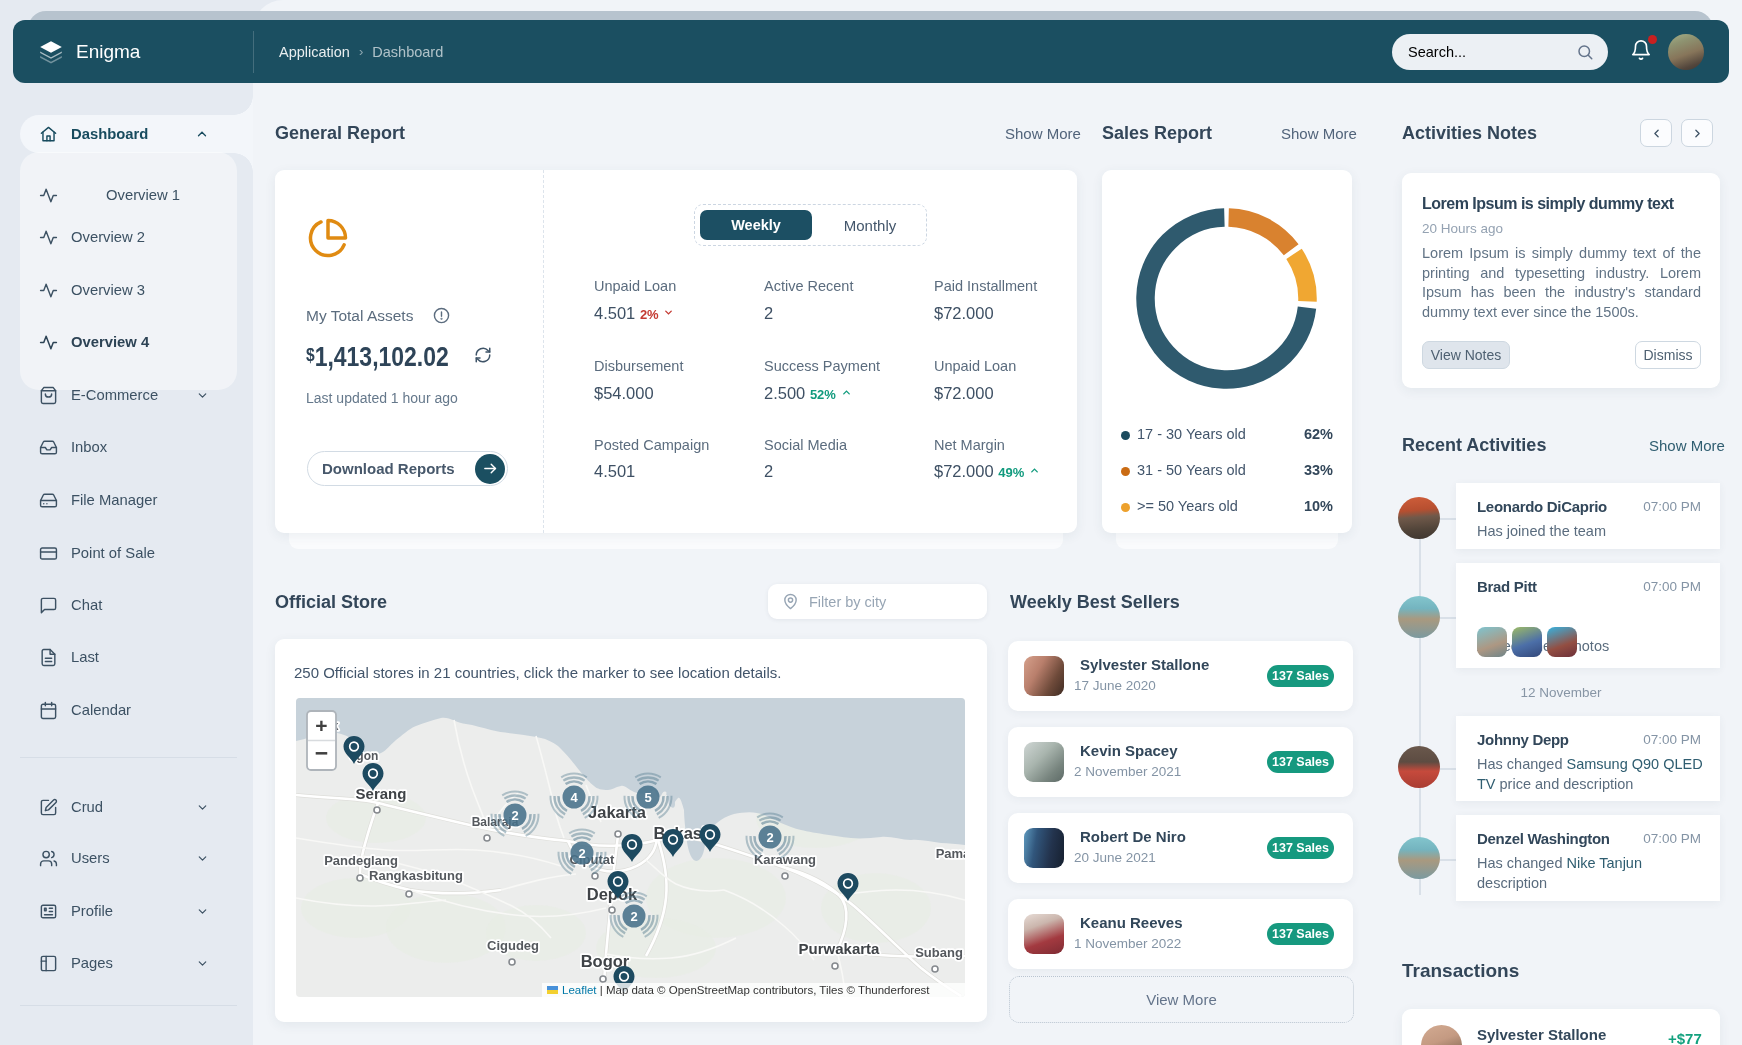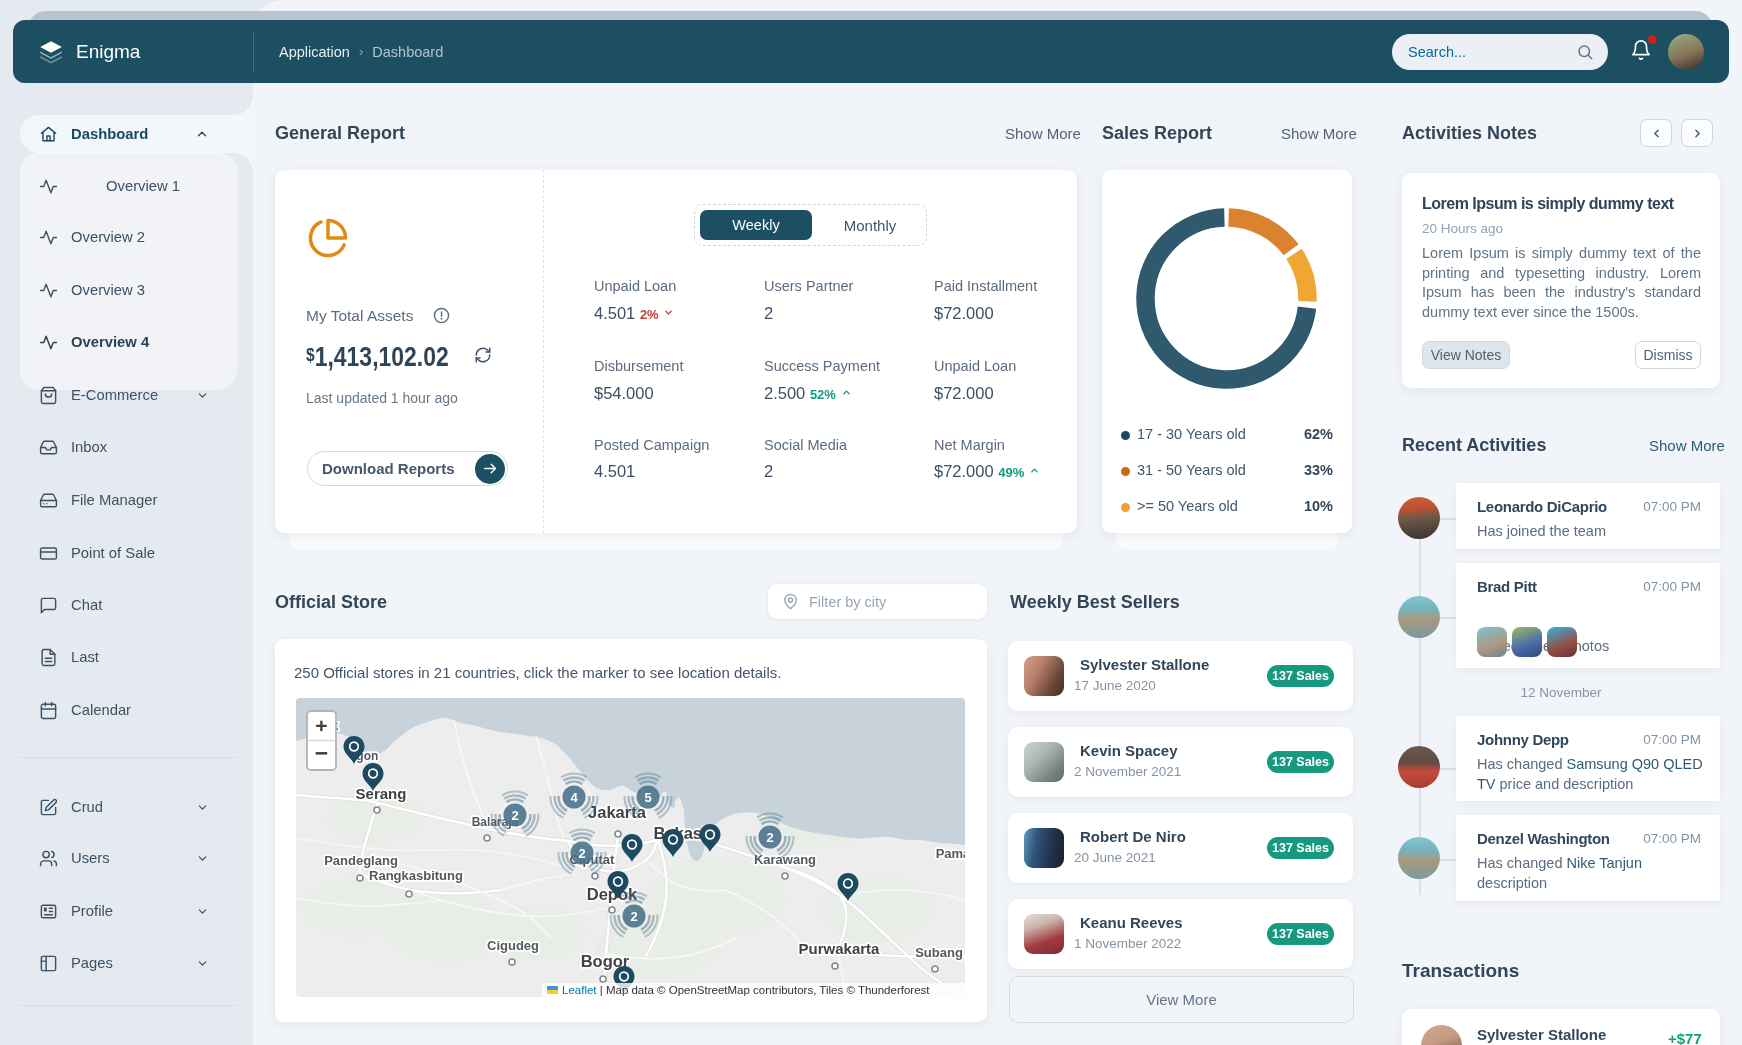--- a/index.html
+++ b/index.html
@@ -10,21 +10,21 @@
 .behindbar { position:absolute; left:28px; top:11px; width:1685px; height:60px; background:#b7c3ce; border-radius:18px 18px 0 0; }
 .topbar { position:absolute; left:13px; top:20px; width:1716px; height:63px; background:#1b4f61; border-radius:12px; display:flex; align-items:center; }
 .logo-wrap { display:flex; align-items:center; gap:12px; padding-left:25px; width:240px; }
 .logo-name { color:#fff; font-size:19px; }
 .tb-div { width:1px; height:42px; background:rgba(255,255,255,0.18); }
 .crumb { padding-left:25px; font-size:14.5px; color:rgba(255,255,255,0.9); display:flex; align-items:center; gap:9px; }
 .crumb .sep { color:rgba(255,255,255,0.5); font-size:13px; }
 .crumb .cur { color:rgba(255,255,255,0.65); }
 .tb-right { margin-left:auto; display:flex; align-items:center; padding-right:25px; }
 .search { width:216px; height:36px; background:#ecf0f4; border-radius:18px; display:flex; align-items:center; padding:0 14px 0 16px; }
-.search span { color:#0369a1; font-size:14.5px; flex:1; }
+.search span { color:#000000; font-size:14.5px; flex:1; }
 .bell { position:relative; margin-left:22px; }
 .bell .dot { position:absolute; right:-5px; top:-4px; width:9.5px; height:9.5px; background:#c92020; border-radius:50%; }
 .avatar-top { width:36px; height:36px; border-radius:50%; margin-left:16px; background:linear-gradient(160deg, #a8b189 0%, #8e9371 25%, #87755a 55%, #53463c 82%, #3e362e 100%); overflow:hidden; }
 
 .sidebar { position:absolute; left:0; top:96px; width:253px; bottom:0; }
 .menu-item { position:absolute; left:20px; width:217px; height:38px; display:flex; align-items:center; gap:13px; padding-left:19px; color:#3c5163; font-size:14.8px; }
 .menu-item svg { flex:none; }
 .menu-item .chev { position:absolute; right:28px; }
 .active-pill { position:absolute; left:20px; top:19px; width:233px; height:38px; background:#f3f6fa; border-radius:19px 0 0 19px; }
 .active-pill:before, .active-pill:after { content:""; position:absolute; right:0; width:19px; height:19px; }
@@ -43,21 +43,21 @@
 .gr-label { position:absolute; font-size:14.5px; color:#5b6c7e; }
 .gr-value { position:absolute; font-size:16.5px; color:#3e5064; }
 .badge-red { color:#c43a32; font-size:13px; font-weight:bold; }
 .badge-green { color:#129b7e; font-size:13px; font-weight:bold; }
 .dashv { position:absolute; border-left:1.5px dashed #dde4ec; }
 
 .dl-btn { position:absolute; left:307px; top:451px; width:201px; height:35px; border:1px solid #d2dbe4; border-radius:18px; background:#fff; display:flex; align-items:center; }
 .dl-btn span { font-size:15px; font-weight:bold; color:#47586b; padding-left:14px; }
 .dl-circle { position:absolute; right:2px; top:1.5px; width:30px; height:30px; border-radius:50%; background:#1b4f61; display:flex; align-items:center; justify-content:center; }
 .toggle-box { position:absolute; left:694px; top:204px; width:233px; height:42px; border:1.5px dashed #ccd6e2; border-radius:9px; }
-.toggle-on { position:absolute; left:5px; top:5px; width:112px; height:30px; background:#1c4f63; border-radius:7px; color:#fff; font-size:14.5px; font-weight:normal; display:flex; align-items:center; justify-content:center; }
+.toggle-on { position:absolute; left:5px; top:5px; width:112px; height:30px; background:#1c4f63; border-radius:7px; color:#fff; font-size:14.5px; font-weight:bold; display:flex; align-items:center; justify-content:center; }
 .toggle-off { position:absolute; right:0px; top:5px; width:112px; height:30px; color:#43566b; font-size:15px; display:flex; align-items:center; justify-content:center; }
 
 .nav-sq { position:absolute; width:32px; height:28px; background:#fbfcfe; border:1px solid #ccd6e0; border-radius:7px; display:flex; align-items:center; justify-content:center; color:#3e5265; }
 .note-btn1 { position:absolute; left:1422px; top:341px; width:88px; height:28px; background:#dfe5ec; border:1px solid #ced8e1; border-radius:7px; font-size:14px; color:#4e6071; display:flex; align-items:center; justify-content:center; }
 .note-btn2 { position:absolute; left:1635px; top:341px; width:66px; height:28px; background:#fff; border:1px solid #ced8e1; border-radius:7px; font-size:14px; color:#4e6071; display:flex; align-items:center; justify-content:center; }
 .act-card { position:absolute; left:1456px; width:264px; background:#fff; border-radius:0; box-shadow:0 2px 8px rgba(46,65,85,0.06); }
 .act-name { position:absolute; left:21px; font-size:15px; font-weight:bold; letter-spacing:-0.3px; color:#32475a; }
 .act-time { position:absolute; right:19px; font-size:13.5px; color:#8494a5; }
 .act-desc { position:absolute; left:21px; width:229px; font-size:14.5px; color:#5a6c7e; line-height:20px; }
 .hl { color:#2f5d70; }
@@ -117,21 +117,21 @@
     <svg width="19" height="19" viewBox="0 0 24 24" fill="none" stroke="#174b5e" stroke-width="1.8" stroke-linecap="round" stroke-linejoin="round">
         <path d="M3 10.5 12 3l9 7.5"></path>
         <path d="M5 9v11h14V9"></path>
         <path d="M10 20v-6h4v6"></path>
       </svg>
     <span>Dashboard</span>
     <svg class="chev" width="14" height="14" viewBox="0 0 24 24" fill="none" stroke="#174b5e" stroke-width="2.2" stroke-linecap="round">
         <path d="M6 15l6-6 6 6"></path>
       </svg>
   </div>
-  <div class="menu-item" style="top:71px;gap:48px;">
+  <div class="menu-item" style="top:80px;gap:48px;">
       <svg width="19" height="19" viewBox="0 0 24 24" fill="none" stroke="#3c5163" stroke-width="1.8" stroke-linecap="round" stroke-linejoin="round">
         <path d="M22 12h-4l-3 8L9 4l-3 8H2"></path>
       </svg>
       <span>Overview 1</span>
     </div>
   <div class="menu-item" style="top:122px;">
       <svg width="19" height="19" viewBox="0 0 24 24" fill="none" stroke="#3c5163" stroke-width="1.8" stroke-linecap="round" stroke-linejoin="round">
         <path d="M22 12h-4l-3 8L9 4l-3 8H2"></path>
       </svg>
       <span>Overview 2</span>
@@ -290,21 +290,21 @@
 </div>
 <div class="toggle-box">
     <div class="toggle-on">Weekly</div>
     <div class="toggle-off">Monthly</div>
   </div>
 
 <div class="gr-label" style="left:594px; top:278px;">Unpaid Loan</div>
 <div class="gr-value" style="left:594px; top:304px;">4.501 <span class="badge-red">2%</span> <svg width="11" height="11" viewBox="0 0 24 24" fill="none" stroke="#c43a32" stroke-width="3" stroke-linecap="round" style="vertical-align:1px;">
       <path d="M6 9l6 6 6-6"></path>
     </svg></div>
-<div class="gr-label" style="left:764px; top:278px;">Users Partner</div>
+<div class="gr-label" style="left:764px; top:278px;">Active Recent</div>
 <div class="gr-value" style="left:764px; top:304px;">2</div>
 <div class="gr-label" style="left:934px; top:278px;">Paid Installment</div>
 <div class="gr-value" style="left:934px; top:304px;">$72.000</div>
 <div class="gr-label" style="left:594px; top:358px;">Disbursement</div>
 <div class="gr-value" style="left:594px; top:384px;">$54.000</div>
 <div class="gr-label" style="left:764px; top:358px;">Success Payment</div>
 <div class="gr-value" style="left:764px; top:384px;">2.500 <span class="badge-green">52%</span> <svg width="11" height="11" viewBox="0 0 24 24" fill="none" stroke="#129b7e" stroke-width="3" stroke-linecap="round" style="vertical-align:1px;">
       <path d="M6 15l6-6 6 6"></path>
     </svg></div>
 <div class="gr-label" style="left:934px; top:358px;">Unpaid Loan</div>

